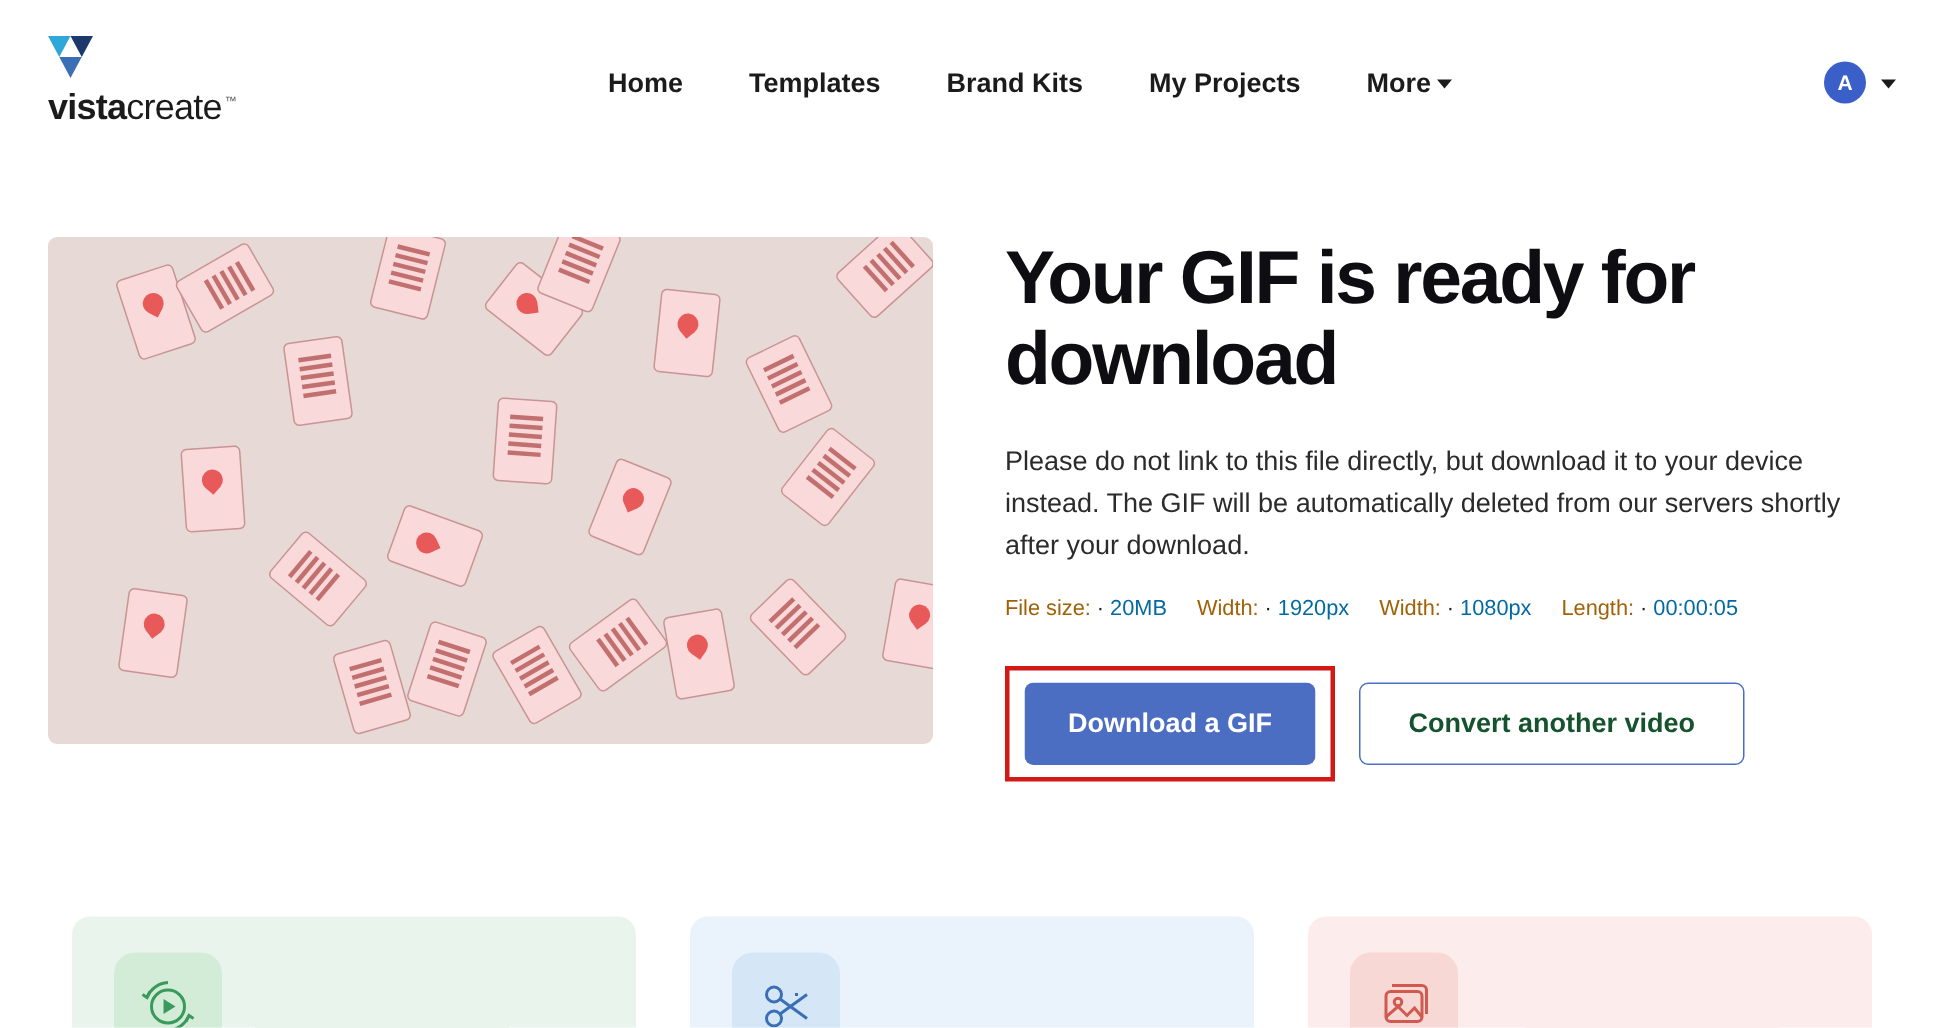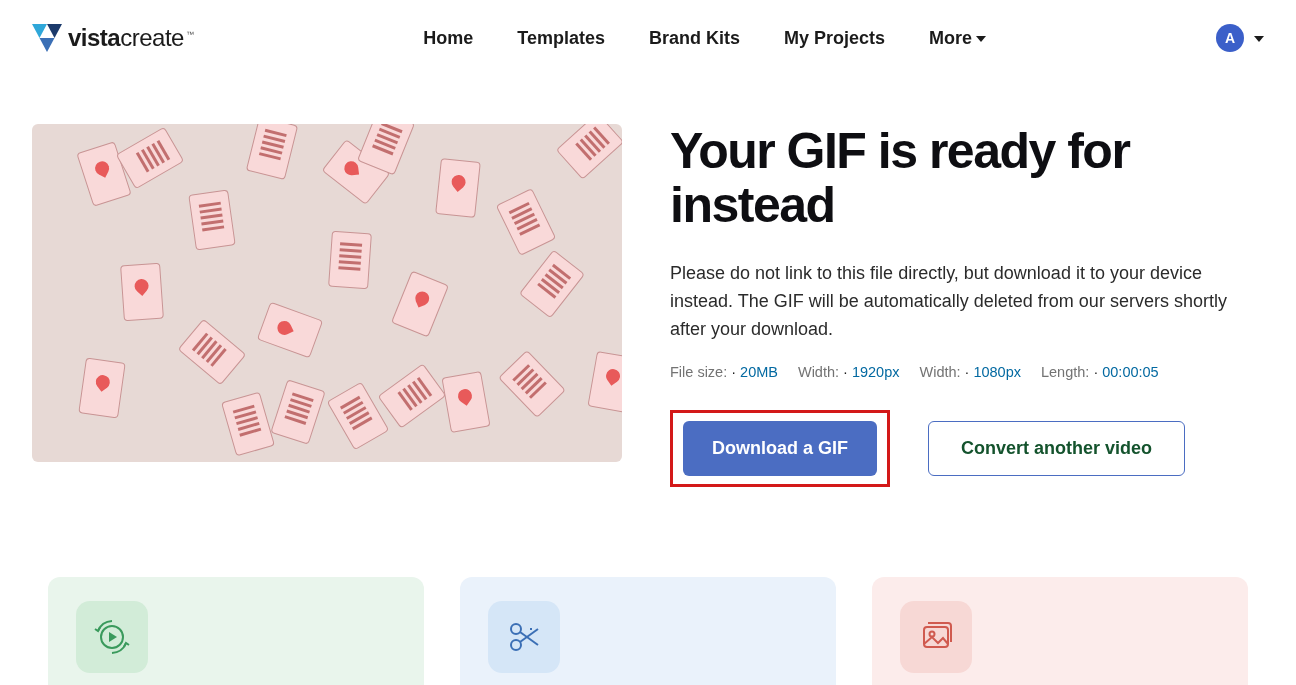--- a/index.html
+++ b/index.html
@@ -17,20 +17,21 @@
     display: flex;
     align-items: center;
     padding: 24px 32px 24px 32px;
     gap: 40px;
   }
   .logo {
     display: flex;
     align-items: flex-start;
     gap: 6px;
     cursor: pointer;
+    flex-direction: column;
   }
   .logo-mark {
     position: relative;
     width: 30px;
     height: 28px;
   }
   .logo-text {
     font-size: 24px;
     font-weight: 400;
     letter-spacing: -0.5px;
@@ -135,24 +136,24 @@
     max-width: 580px;
   }
   .meta {
     display: flex;
     gap: 20px;
     font-size: 14.5px;
     margin-bottom: 30px;
     flex-wrap: wrap;
     color:#1b1b1b;
   }
-  .meta .label { color: #737373; }
+  .meta .label { color: #a16207; }
   .meta .dot { color: #1b1b1b; padding: 0 4px;}
   .meta .val { color: #0369a1; font-weight: 500;}
-  .buttons { display: flex; gap: 38px; align-items: center; }
+  .buttons { display: flex; gap: 16px; align-items: center; }
   .highlight-box {
     border: 3px solid #d31818;
     padding: 8px 10px;
     display: inline-flex;
   }
   .btn {
     font-size: 18px;
     font-weight: 600;
     padding: 16px 28px;
     border-radius: 6px;
@@ -265,21 +266,21 @@
     <div class="ticket txt" style="left:196px; top:272px; transform:rotate(-16deg)"></div>
     <div class="ticket txt" style="left:246px; top:260px; transform:rotate(18deg)"></div>
     <div class="ticket txt" style="left:306px; top:264px; transform:rotate(-30deg)"></div>
     <div class="ticket txt" style="left:360px; top:244px; transform:rotate(54deg)"></div>
     <div class="ticket" style="left:414px; top:250px; transform:rotate(-10deg)"></div>
     <div class="ticket txt" style="left:480px; top:232px; transform:rotate(-44deg)"></div>
     <div class="ticket" style="left:560px; top:230px; transform:rotate(10deg)"></div>
   </div>
 
   <div class="content">
-    <h1 class="title">Your GIF is ready for instead</h1>
+    <h1 class="title">Your GIF is ready for download</h1>
     <p class="desc">Please do not link to this file directly, but download it to your device instead. The GIF will be automatically deleted from our servers shortly after your download.</p>
 
     <div class="meta">
       <span><span class="label">File size:</span><span class="dot">·</span><span class="val">20MB</span></span>
       <span><span class="label">Width:</span><span class="dot">·</span><span class="val">1920px</span></span>
       <span><span class="label">Width:</span><span class="dot">·</span><span class="val">1080px</span></span>
       <span><span class="label">Length:</span><span class="dot">·</span><span class="val">00:00:05</span></span>
     </div>
 
     <div class="buttons">

